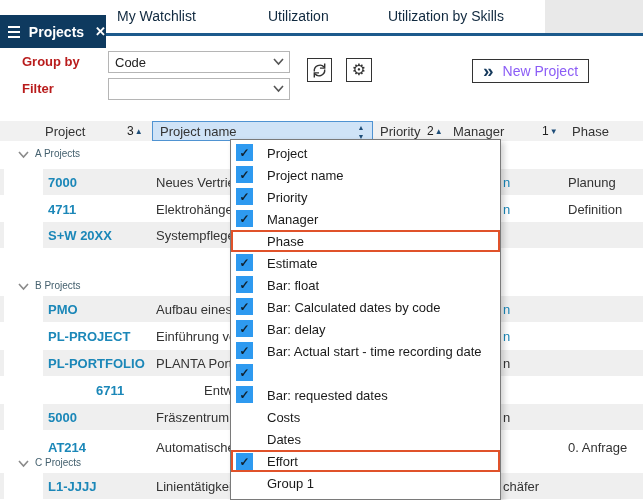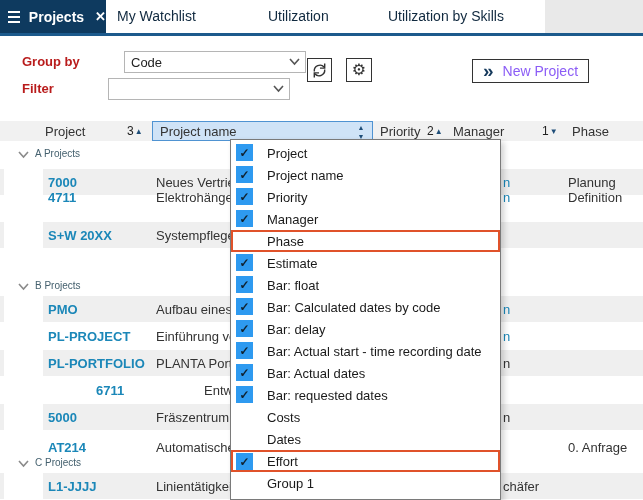--- a/index.html
+++ b/index.html
@@ -2,21 +2,21 @@
 <html style="--navy: #0e3a5f; --underline: #1c5a8c; --link: #1b87b8; --slate: #44606e; --stripe: #efefef; --selhdr: #cfe3f7; --selbrd: #4f93d2; --arrow: #1f4e79; --cbx: #2e9af0; --hl: #e0522a;"><head>
 <meta charset="utf-8">
 <style>
   html,body{margin:0;padding:0;background:#fff;}
   .screen{position:relative;width:643px;height:500px;overflow:hidden;background:#fff;
           font-family:"Liberation Sans",sans-serif;color:#333;}
   
   .tabbar{position:absolute;left:0;top:0;width:643px;height:33px;background:#fff;}
   .tabbar-end{position:absolute;left:545px;top:0;width:98px;height:33px;background:#e9e9e9;}
   .tab-underline{position:absolute;left:0;top:33px;width:643px;height:3px;background:var(--underline);}
-  .tab-active{position:absolute;left:0;top:0;width:106px;height:33px;background:var(--navy);
+  .tab-active{position:absolute;left:0;top:15px;width:106px;height:33px;background:var(--navy);
               display:flex;align-items:center;z-index:2;}
   .hamburger{display:inline-block;width:16px;margin-left:8px;}
   .hamburger i{display:block;height:2px;background:#fff;margin:3px 0;}
   .tab-active .tab-label{color:#fff;font-weight:bold;font-size:14px;margin-left:9px;}
   .tab-close{color:#fff;font-size:13px;font-weight:bold;margin-left:11px;cursor:default;}
   .tab-inactive{position:absolute;top:0;height:33px;line-height:33px;font-size:14px;color:#10293f;z-index:2;}
   
   .lbl{position:absolute;font-size:13px;font-weight:bold;color:#b91c1c;}
   .select{position:absolute;width:182px;height:22px;border:1px solid #b5b5b5;background:#fff;
           box-sizing:border-box;font-size:13px;}
@@ -83,21 +83,21 @@
     </div>
     <div id="tabs-rest">
         <div class="tab-inactive" style="left: 117px;">My Watchlist</div>
         <div class="tab-inactive" style="left: 268px;">Utilization</div>
         <div class="tab-inactive" style="left: 388px;">Utilization by Skills</div>
       </div>
   </div>
   <div class="tab-underline"></div>
 
   <span class="lbl" style="left:22px;top:54px;">Group by</span>
-  <div class="select" style="left:124px;top:51px;padding-left:43px;">
+  <div class="select" style="left:108px;top:51px;padding-left:43px;">
     <span class="sel-val">Code</span>
     <span class="sel-chev">
       <svg width="11" height="8" viewBox="0 0 11 8">
           <polyline points="1,1 5.5,6 10,1" fill="none" stroke="#555" stroke-width="1.6"></polyline>
         </svg>
     </span>
   </div>
   <span class="lbl" style="left:22px;top:81px;">Filter</span>
   <div class="select" style="left:108px;top:78px;">
     <span class="sel-val"></span>
@@ -151,21 +151,21 @@
         <span class="group-label">A Projects</span>
       </div>
       <div class="t-row" style="top: 169px;">
         <div class="stripe"></div>
         <div class="sliver"></div>
         <span class="code">7000</span>
         <span class="pname">Neues Vertrieb</span>
         <span class="mgr link">n</span>
         <span class="phase">Planung</span>
       </div>
-      <div class="t-row" style="top: 184px;">
+      <div class="t-row" style="top: 196px;">
         <span class="code">4711</span>
         <span class="pname">Elektrohängeb</span>
         <span class="mgr link">n</span>
         <span class="phase">Definition</span>
       </div>
       <div class="t-row" style="top: 222px;">
         <div class="stripe"></div>
         <div class="sliver"></div>
         <span class="code">S+W 20XX</span>
         <span class="pname">Systempflege</span>
@@ -289,21 +289,20 @@
       <div class="m-item" style="top: 200px;">
         <span class="cbx">
           <span class="check">✓</span>
         </span>
         <span class="m-label">Bar: Actual start - time recording date</span>
       </div>
       <div class="m-item" style="top: 222px;">
         <span class="cbx">
           <span class="check">✓</span>
         </span>
-        <span class="m-label">Bar: Actual dates</span>
       </div>
       <div class="m-item" style="top: 244px;">
         <span class="cbx">
           <span class="check">✓</span>
         </span>
         <span class="m-label">Bar: requested dates</span>
       </div>
       <div class="m-item" style="top: 288px;">
         <span class="m-label">Dates</span>
       </div>

